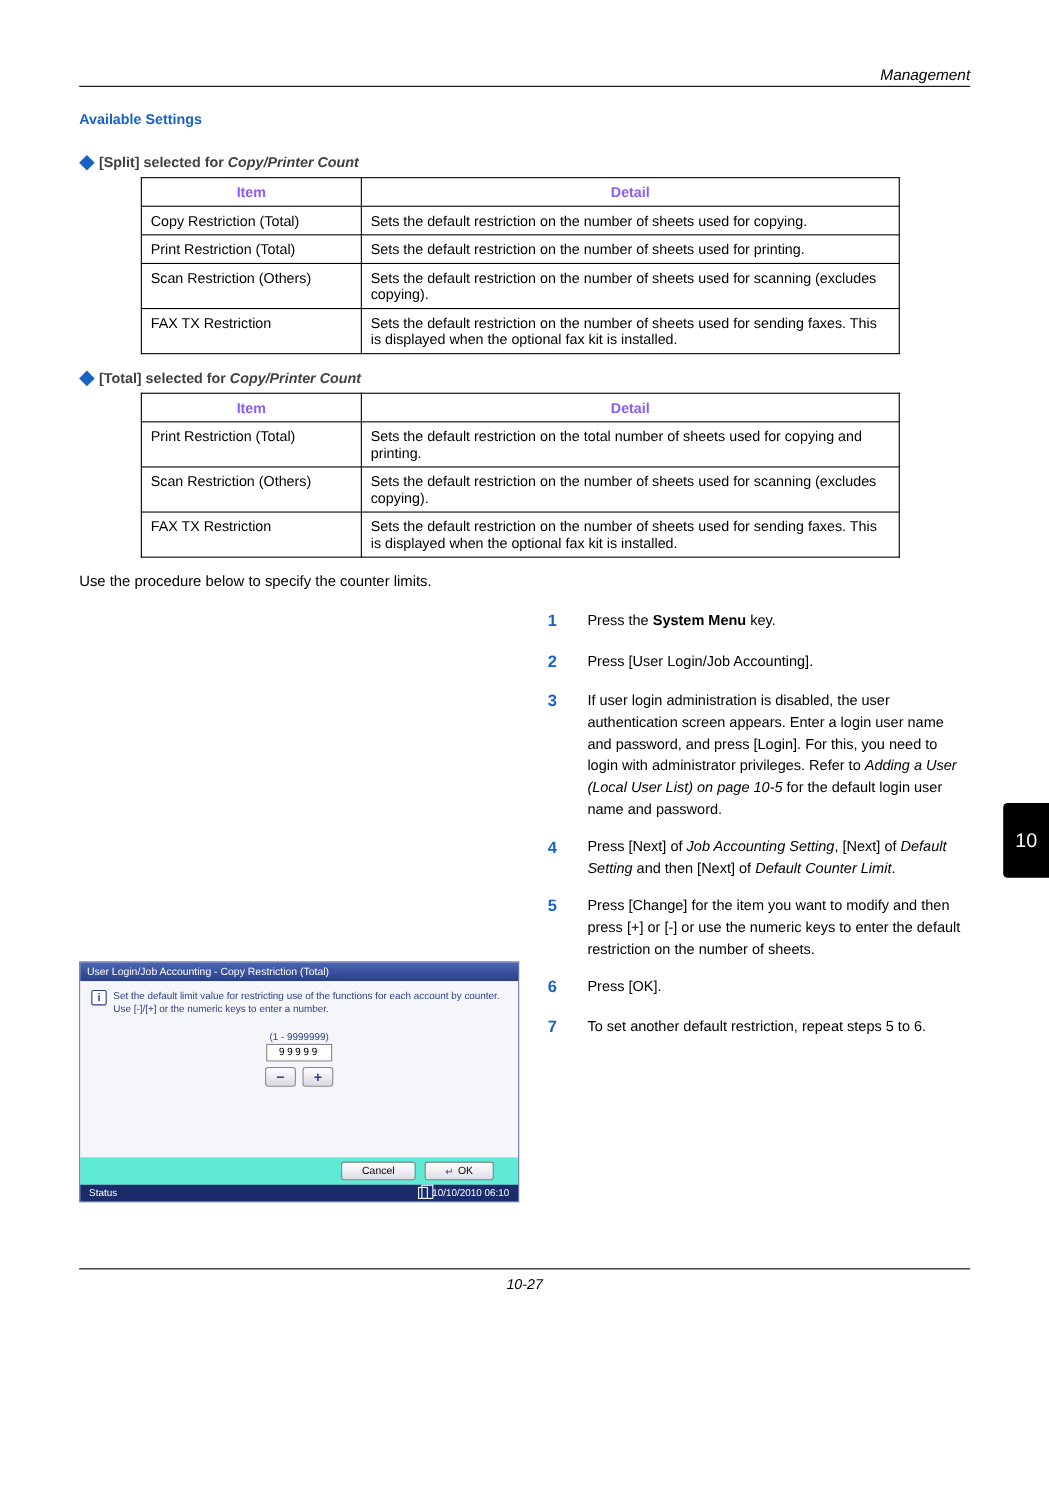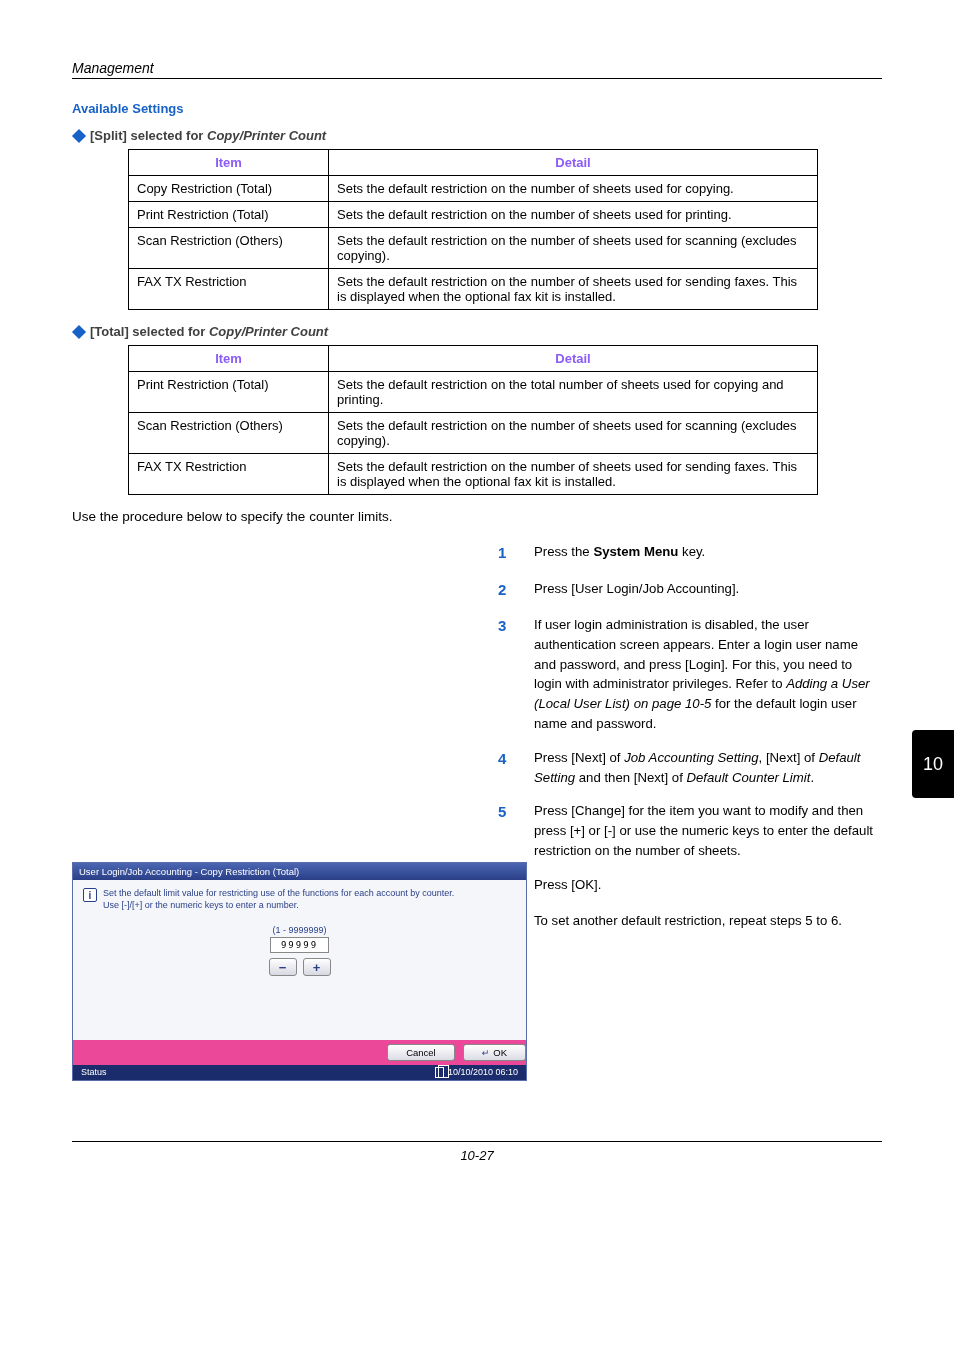--- a/index.html
+++ b/index.html
@@ -6,27 +6,28 @@
   body {
     font-family: Arial, Helvetica, sans-serif;
     background: #fff;
     width: 954px;
     margin: 0 auto;
     position: relative;
     color: #000;
   }
   .page { padding: 60px 72px 40px 72px; position: relative; }
   .chap-head {
+    text-align: right;
     font-style: italic;
     font-size: 14px;
     padding-bottom: 2px;
     border-bottom: 1px solid #000;
     margin-bottom: 22px;
   }
-  .h-avail { color: #1862c7; font-weight: bold; font-size: 13px; margin-bottom: 12px; }
+  .h-avail { color: #1862c7; font-weight: bold; font-size: 13px; margin-bottom: 24px; }
   .h-sub { display: flex; align-items: center; gap: 6px; margin: 10px 0 6px 0; }
   .diamond { width: 10px; height: 10px; background: #1862c7; transform: rotate(45deg); flex: 0 0 auto; margin-left:2px; }
   .h-sub-text { color: #404040; font-weight: bold; font-size: 13px; }
   .h-sub-text .ital { font-style: italic; }
 
   table.settings { border-collapse: collapse; width: 690px; margin-left: 56px; margin-bottom: 14px; }
   table.settings th, table.settings td { border: 1.5px solid #000; padding: 5px 8px; font-size: 13px; vertical-align: top; }
   table.settings th { color: #8b5cf6; font-weight: bold; text-align: center; background: #fff; }
   table.settings th.col-item { width: 200px; }
 
@@ -49,36 +50,36 @@
     position: absolute;
     right: 0; top: 730px;
     width: 42px; height: 68px;
     background: #000; color: #fff;
     font-size: 18px; display: flex; align-items: center; justify-content: center;
     border-radius: 4px 0 0 4px;
   }
 
   
   .dlg {
-    width: 455px;
+    width: 400px;
     border: 1px solid #5a6dab;
     font-size: 9px;
     background: #eef1f7;
   }
   .dlg-title { background: linear-gradient(#4b66b3,#2a3f87); color: #fff; padding: 3px 6px; font-size: 9.5px; }
   .dlg-body { padding: 8px 10px 6px 10px; position: relative; background:#f4f6fa; min-height:160px;}
   .dlg-info { display: flex; gap: 6px; align-items: flex-start; color:#2a3f87; margin-bottom:10px; }
   .dlg-info .ic { width:14px; height:14px; border:1px solid #2a3f87; display:flex;align-items:center;justify-content:center;border-radius:2px;font-weight:bold;font-size:10px;color:#2a3f87;background:#fff;}
   .dlg-info .txt { line-height:1.3; font-size:9px; color:#2a3f87;}
   .count-wrap { text-align:center; margin-top:14px;}
   .range { color:#2a3f87; font-size:9px; }
   .count-box { display:inline-block; background:#fff; border:1px solid #888; padding:2px 10px; margin:2px 0; letter-spacing:2px; font-family: monospace;}
   .pm-row { display:flex; justify-content:center; gap:6px; margin-top:3px;}
   .pm-btn { width:28px; height:18px; border:1px solid #888; border-radius:3px; background:linear-gradient(#fff,#d8d8e2); display:flex;align-items:center;justify-content:center;font-size:13px;color:#2a3f87;font-weight:bold;}
-  .dlg-footer { background:#ec4899; padding:4px 0; display:flex; justify-content:flex-end; gap:8px; align-items:center;}
+  .dlg-footer { background:#5eead4; padding:4px 22px; display:flex; justify-content:flex-end; gap:8px; align-items:center;}
   .dlg-btn { background:linear-gradient(#fff,#dcdce6); border:1px solid #888; border-radius:3px; padding:2px 18px; font-size:9.5px; display:flex; align-items:center; gap:4px;}
   .enter-ic { font-size:9px; color:#2a3f87;}
   .dlg-status { background:#1a2c6b; color:#fff; padding:2px 8px; display:flex; justify-content:space-between; font-size:9px;}
   .copy-ic { display:inline-block; width:9px; height:11px; border:1px solid #fff; position:relative; margin-right:4px; vertical-align:middle;}
   .copy-ic:after{content:"";position:absolute;left:2px;top:-3px;width:9px;height:11px;border:1px solid #fff;}
 
   .footer-rule { border-top:1px solid #000; margin-top:60px; }
   .page-num { text-align:center; font-style: italic; font-size: 13px; margin-top:6px; }
 </style>
 </head>

